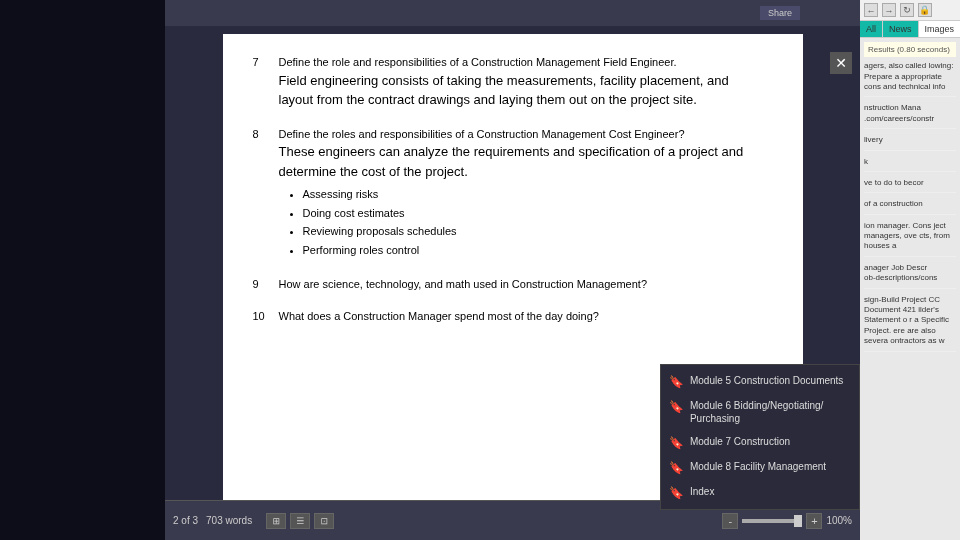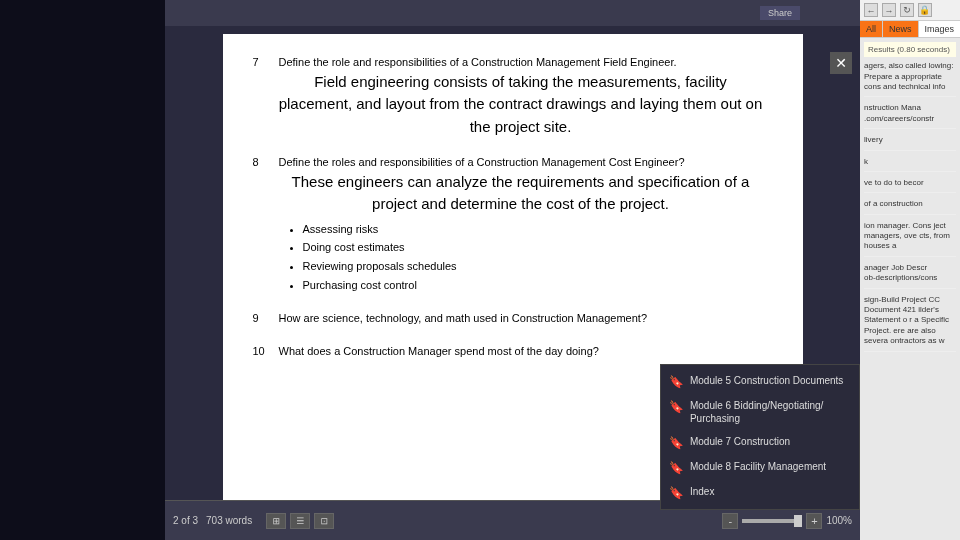--- a/index.html
+++ b/index.html
@@ -63,23 +63,22 @@
       font-size: 11px;
     }
 
     .q-text {
       font-size: 11px;
       line-height: 1.5;
     }
 
     .indented {
       padding-left: 26px;
-      font-size: 15px;
+      font-size: 13px;
       line-height: 1.5;
-      text-align: center;
     }
 
     .bullet-list {
       padding-left: 50px;
       margin: 4px 0;
     }
 
     .bullet-list li {
       list-style-type: disc;
       font-size: 11px;
@@ -259,21 +258,21 @@
     }
 
     .right-tabs {
       display: flex;
       font-size: 9px;
       border-bottom: 1px solid #ccc;
     }
 
     .right-tab {
       padding: 3px 6px;
-      background: #f97316;
+      background: #14b8a6;
       border-right: 1px solid #ccc;
       cursor: pointer;
       color: #333;
       font-size: 9px;
     }
 
     .right-tab.active {
       background: #fff;
     }
 
@@ -371,21 +370,21 @@
       <div class="question-block">
         <div class="question-line">
           <span class="q-num">8</span>
           <span class="q-text">Define the roles and responsibilities of a Construction Management Cost Engineer?</span>
         </div>
         <div class="indented">These engineers can analyze the requirements and specification of a project and determine the cost of the project.</div>
         <ul class="bullet-list">
           <li>Assessing risks</li>
           <li>Doing cost estimates</li>
           <li>Reviewing proposals schedules</li>
-          <li>Purchasing cost control</li>
+          <li>Performing roles control</li>
         </ul>
       </div>
 
       <div class="question-block">
         <div class="question-line">
           <span class="q-num">9</span>
           <span class="q-text">How are science, technology, and math used in Construction Management?</span>
         </div>
       </div>
 

